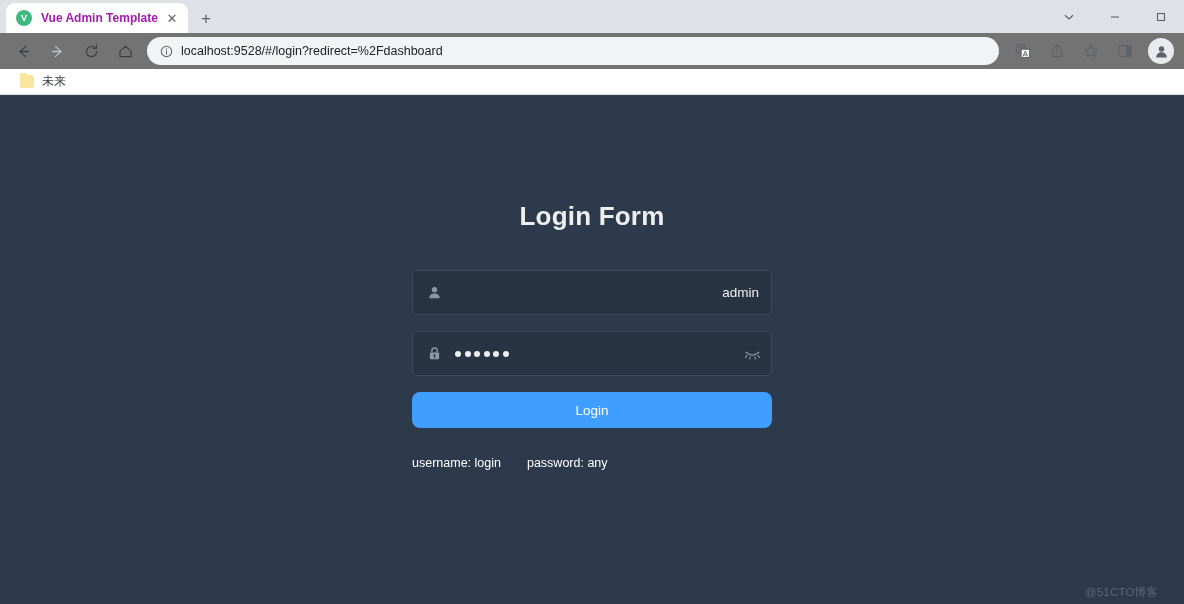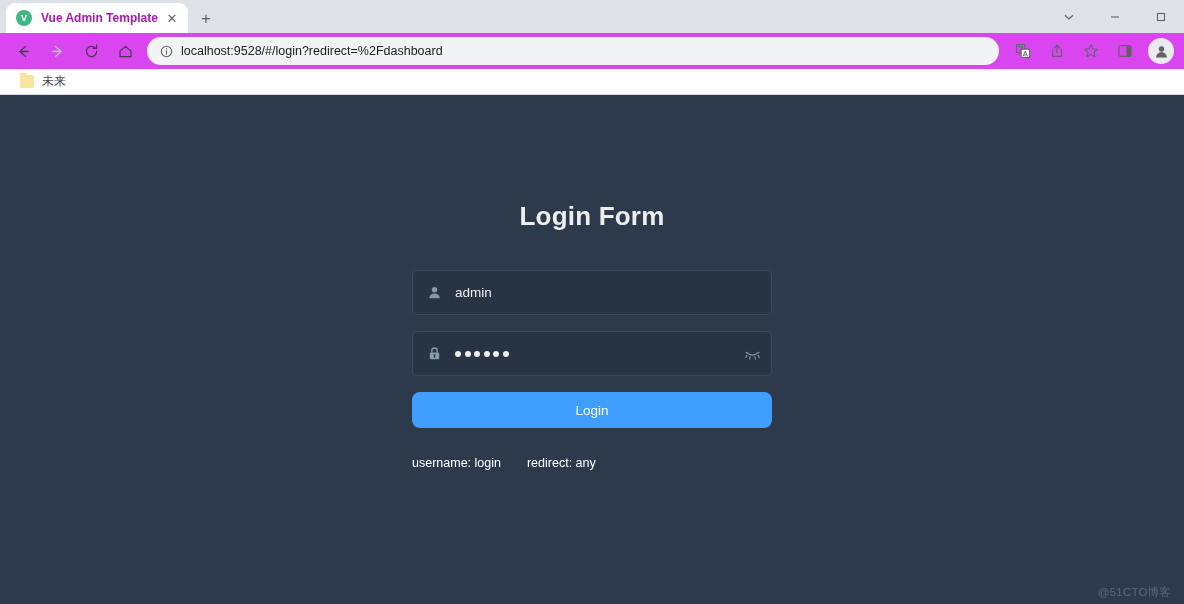--- a/index.html
+++ b/index.html
@@ -76,21 +76,21 @@
     align-items: center;
   }
   .wincontrols .wc {
     width: 46px; height: 33px;
     display: flex; align-items: center; justify-content: center;
     color: #5f6368;
   }
 
   .toolbar {
     height: 36px;
-    background: #d946ef;
+    background: #737373;
     display: flex;
     align-items: center;
     padding: 8px 6px;
     flex: 0 0 36px;
   }
   .tbtn {
     width: 28px; height: 28px;
     margin: 0 3px;
     display: flex; align-items: center; justify-content: center;
     border-radius: 50%;
@@ -197,20 +197,21 @@
   .field {
     background: #283443;
     border: 1px solid #3b4a5c;
     border-radius: 5px;
     height: 45px;
     display: flex;
     align-items: center;
     margin-bottom: 16px;
     padding: 0 0 0 0;
     position: relative;
+    text-align: right;
   }
   .field-icon {
     width: 42px;
     flex: 0 0 42px;
     display: flex;
     align-items: center;
     justify-content: center;
     color: #889aa4;
   }
   .field-value {
@@ -261,21 +262,21 @@
   .tips {
     margin-top: 28px;
     display: flex;
     font-size: 12.5px;
     color: #ffffff;
   }
   .tips span:first-child { margin-right: 26px; }
 
   .watermark {
     position: absolute;
-    right: 13px;
+    right: 26px;
     bottom: 4px;
     font-size: 11.5px;
     color: #5b6878;
     letter-spacing: 0.2px;
     text-align: right;
   }
 </style>
 </head>
 <body>
 
@@ -425,21 +426,21 @@
               <path d="M12.8 9.9 L13.4 12.4" stroke="#889aa4" stroke-width="1.3" stroke-linecap="round"></path>
               <path d="M16.6 8.1 L18 10.6" stroke="#889aa4" stroke-width="1.3" stroke-linecap="round"></path>
             </svg>
           </div>
         </div>
 
         <button class="login-btn">Login</button>
 
         <div class="tips">
           <span>username: login</span>
-          <span>redirect: any</span>
+          <span>password: any</span>
         </div>
 
       </div>
 
       <div class="watermark">@51CTO博客</div>
     </div>
   </div>
 
 </div>
 

